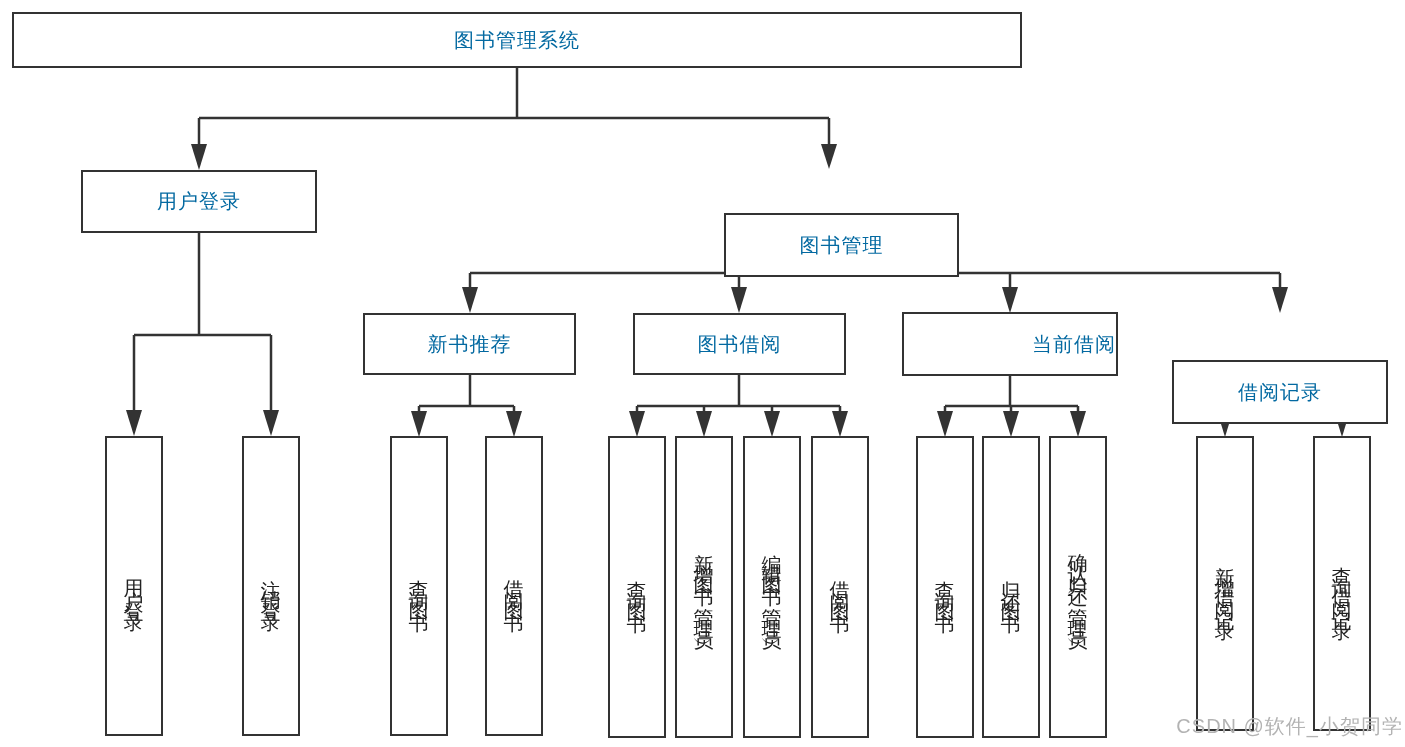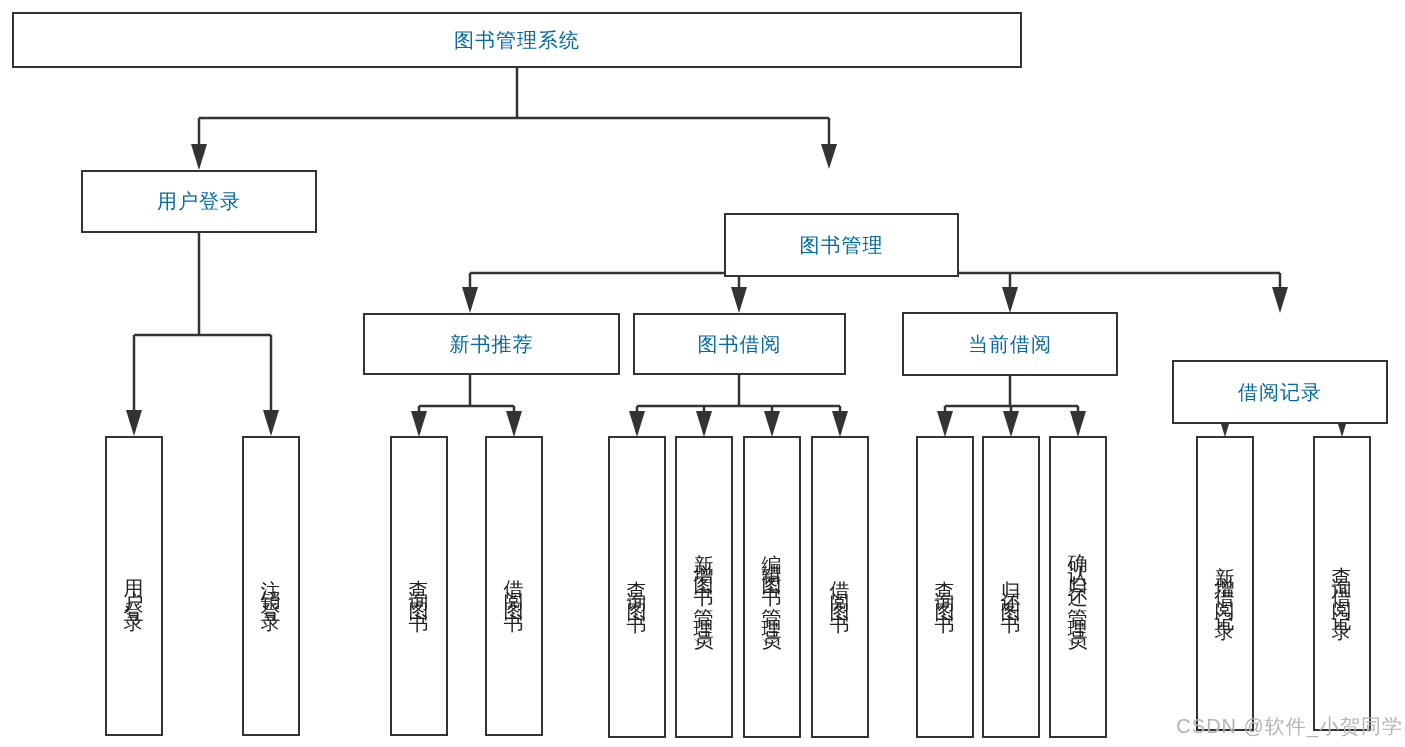--- a/index.html
+++ b/index.html
@@ -123,27 +123,27 @@
     <span>图书管理系统</span>
   </div>
 
   <div class="hbox" style="left:81px;top:170px;width:236px;height:63px;">
     <span>用户登录</span>
   </div>
   <div class="hbox" style="left:724px;top:169px;width:235px;height:64px;margin-top:44px;">
     <span>图书管理</span>
   </div>
 
-  <div class="hbox" style="left:363px;top:313px;width:257px;height:62px;">
+  <div class="hbox" style="left:363px;top:313px;width:213px;height:62px;">
     <span>新书推荐</span>
   </div>
   <div class="hbox" style="left:633px;top:313px;width:213px;height:62px;">
     <span>图书借阅</span>
   </div>
-  <div class="hbox" style="left:902px;top:312px;width:216px;height:64px;">
+  <div class="hbox" style="left:902px;top:312px;width:216px;height:64px;justify-content:flex-end;">
     <span>当前借阅</span>
   </div>
   <div class="hbox" style="left:1172px;top:312px;width:216px;height:64px;margin-top:48px;">
     <span>借阅记录</span>
   </div>
 
   <div class="vbox" style="left:105px;top:436px;height:300px;">
     <span>用户登录</span>
   </div>
   <div class="vbox" style="left:242px;top:436px;height:300px;">

